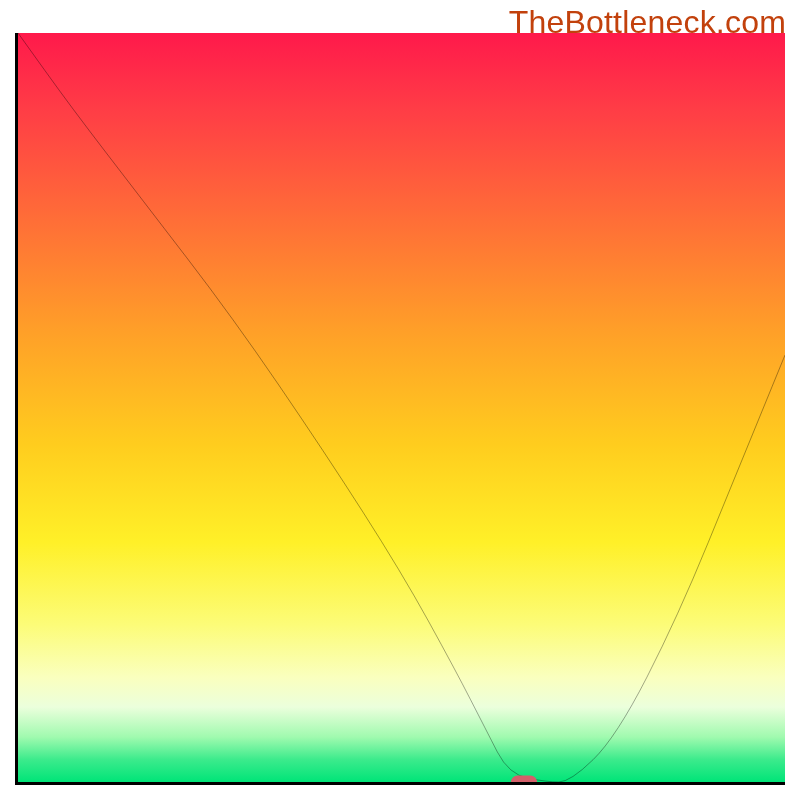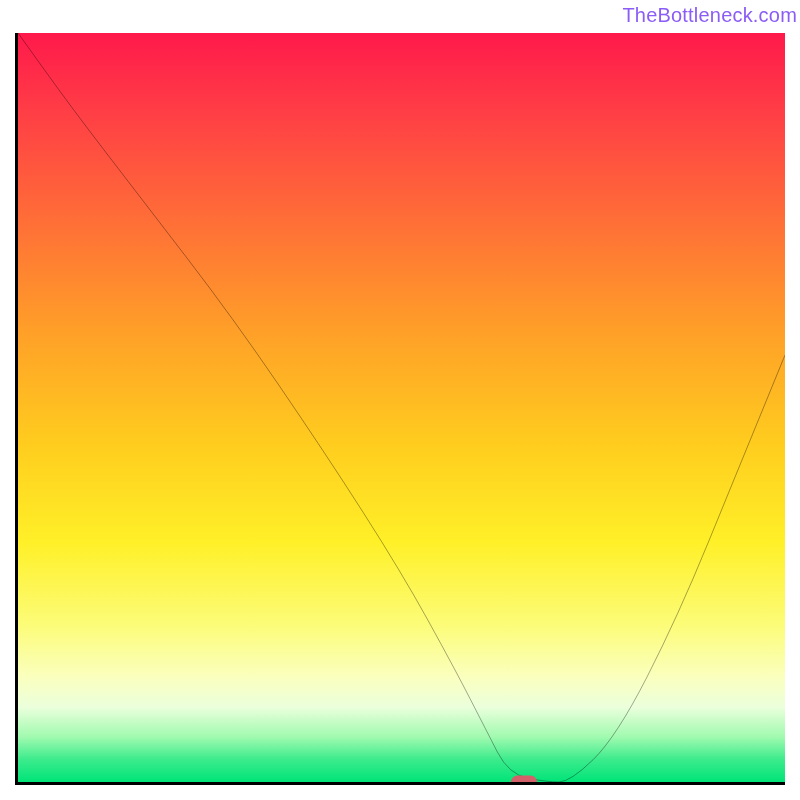--- a/index.html
+++ b/index.html
@@ -11,24 +11,24 @@
     font-family: Arial, Helvetica, sans-serif;
   }
   .outer {
     position: relative;
     width: 800px;
     height: 800px;
   }
   .attribution {
     position: absolute;
     top: 4px;
-    right: 3px;
-    font-size: 20px;
+    right: 14px;
+    font-size: 32px;
     font-weight: 400;
-    color: #8b5cf6;
+    color: #c2410c;
     letter-spacing: 0.2px;
   }
   .plot-box {
     position: absolute;
     left: 15px;
     top: 33px;
     width: 770px;
     height: 752px;
     border-left: 3px solid #000;
     border-bottom: 3px solid #000;

